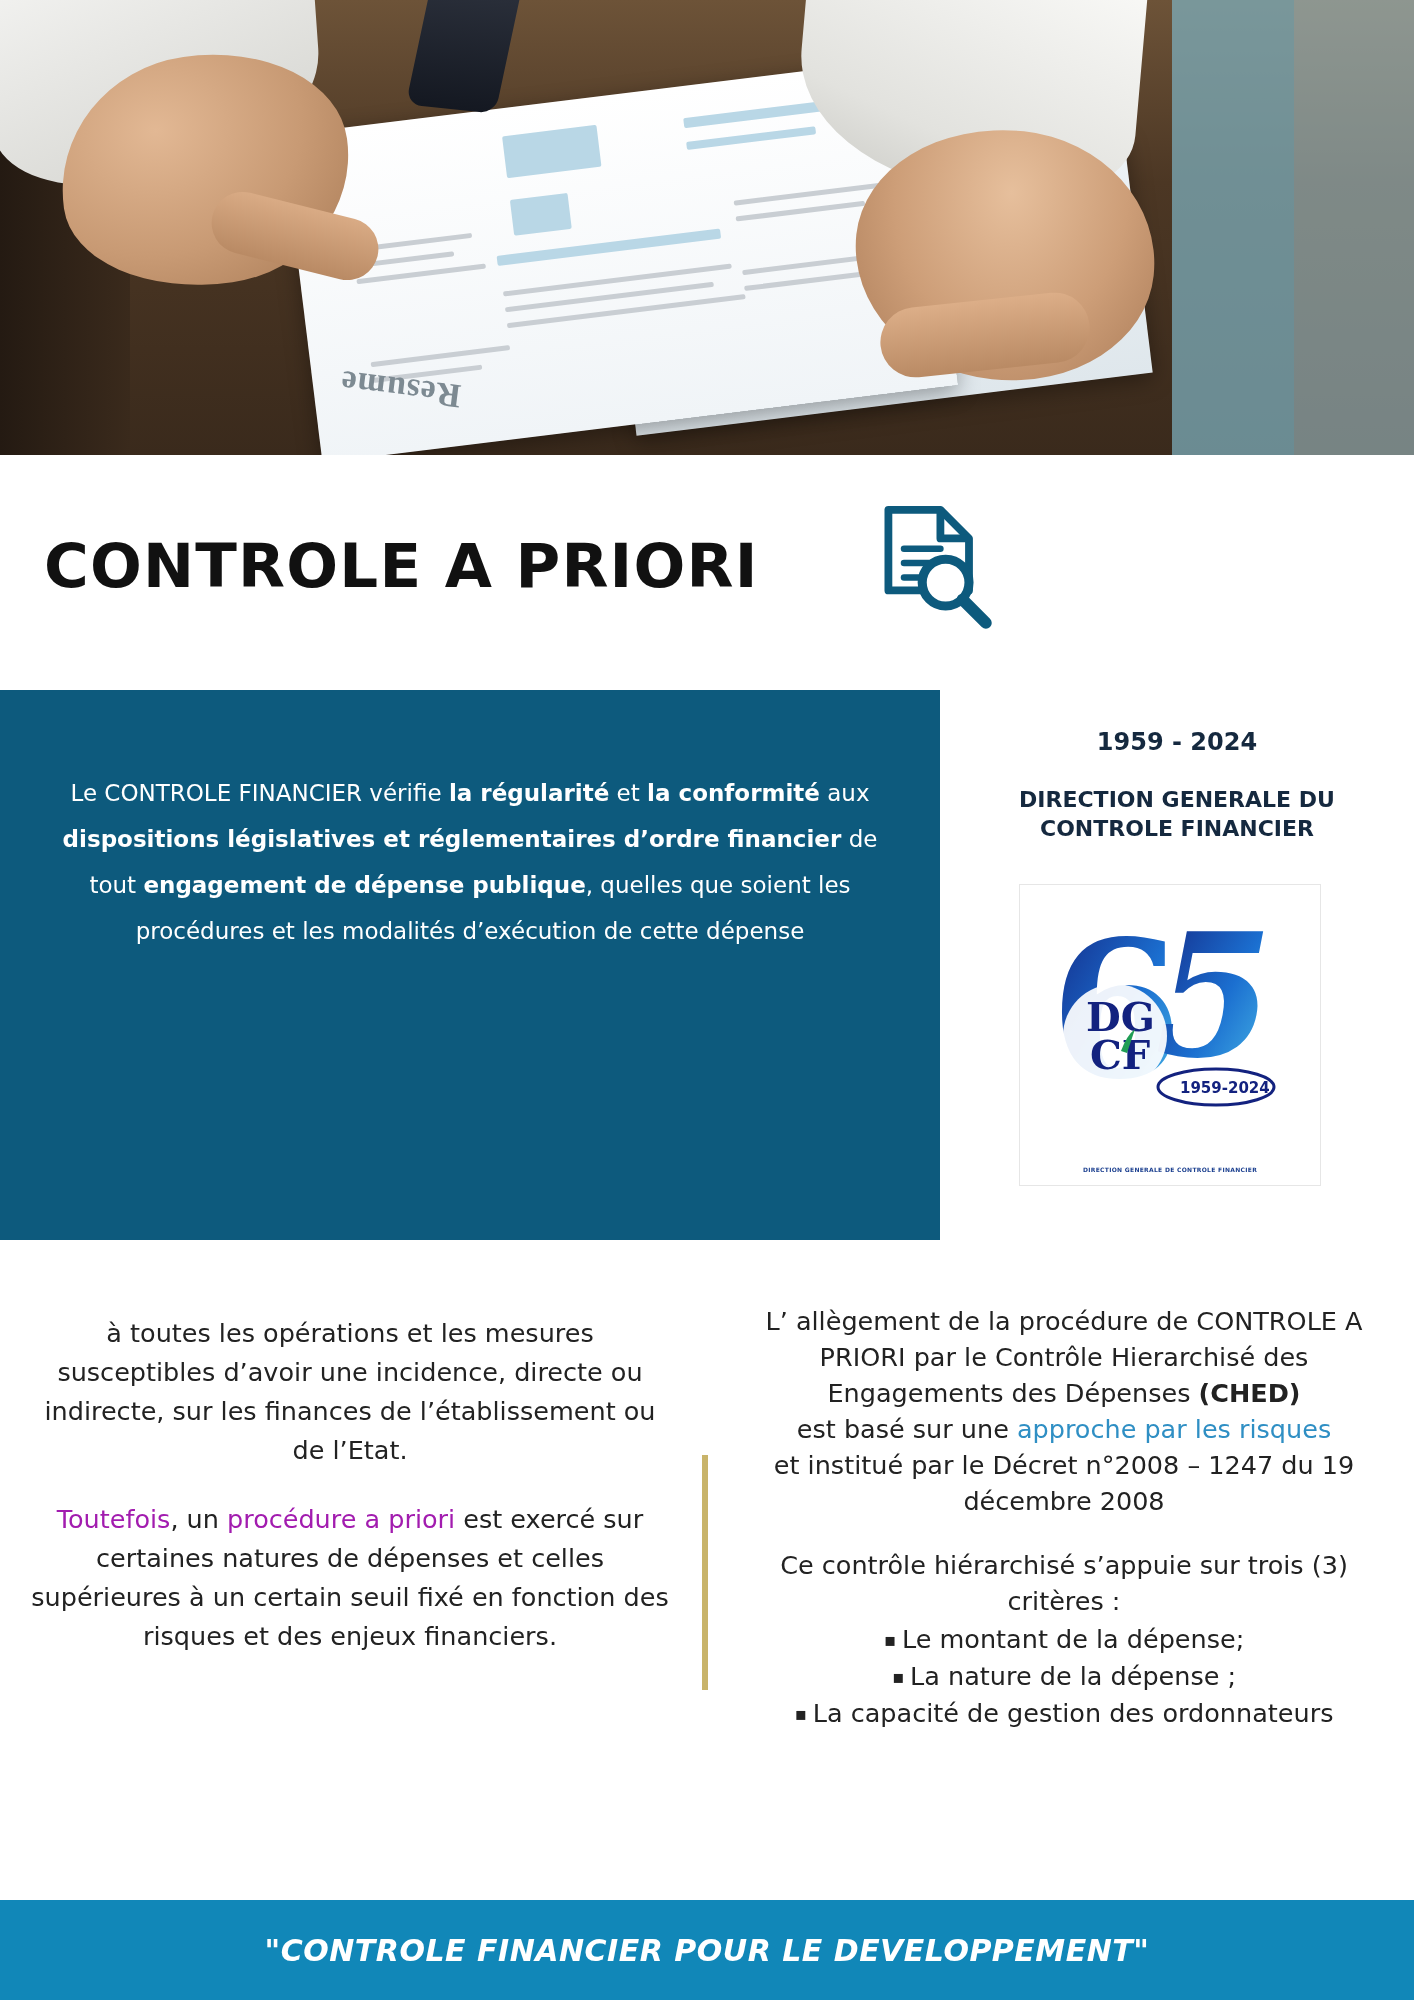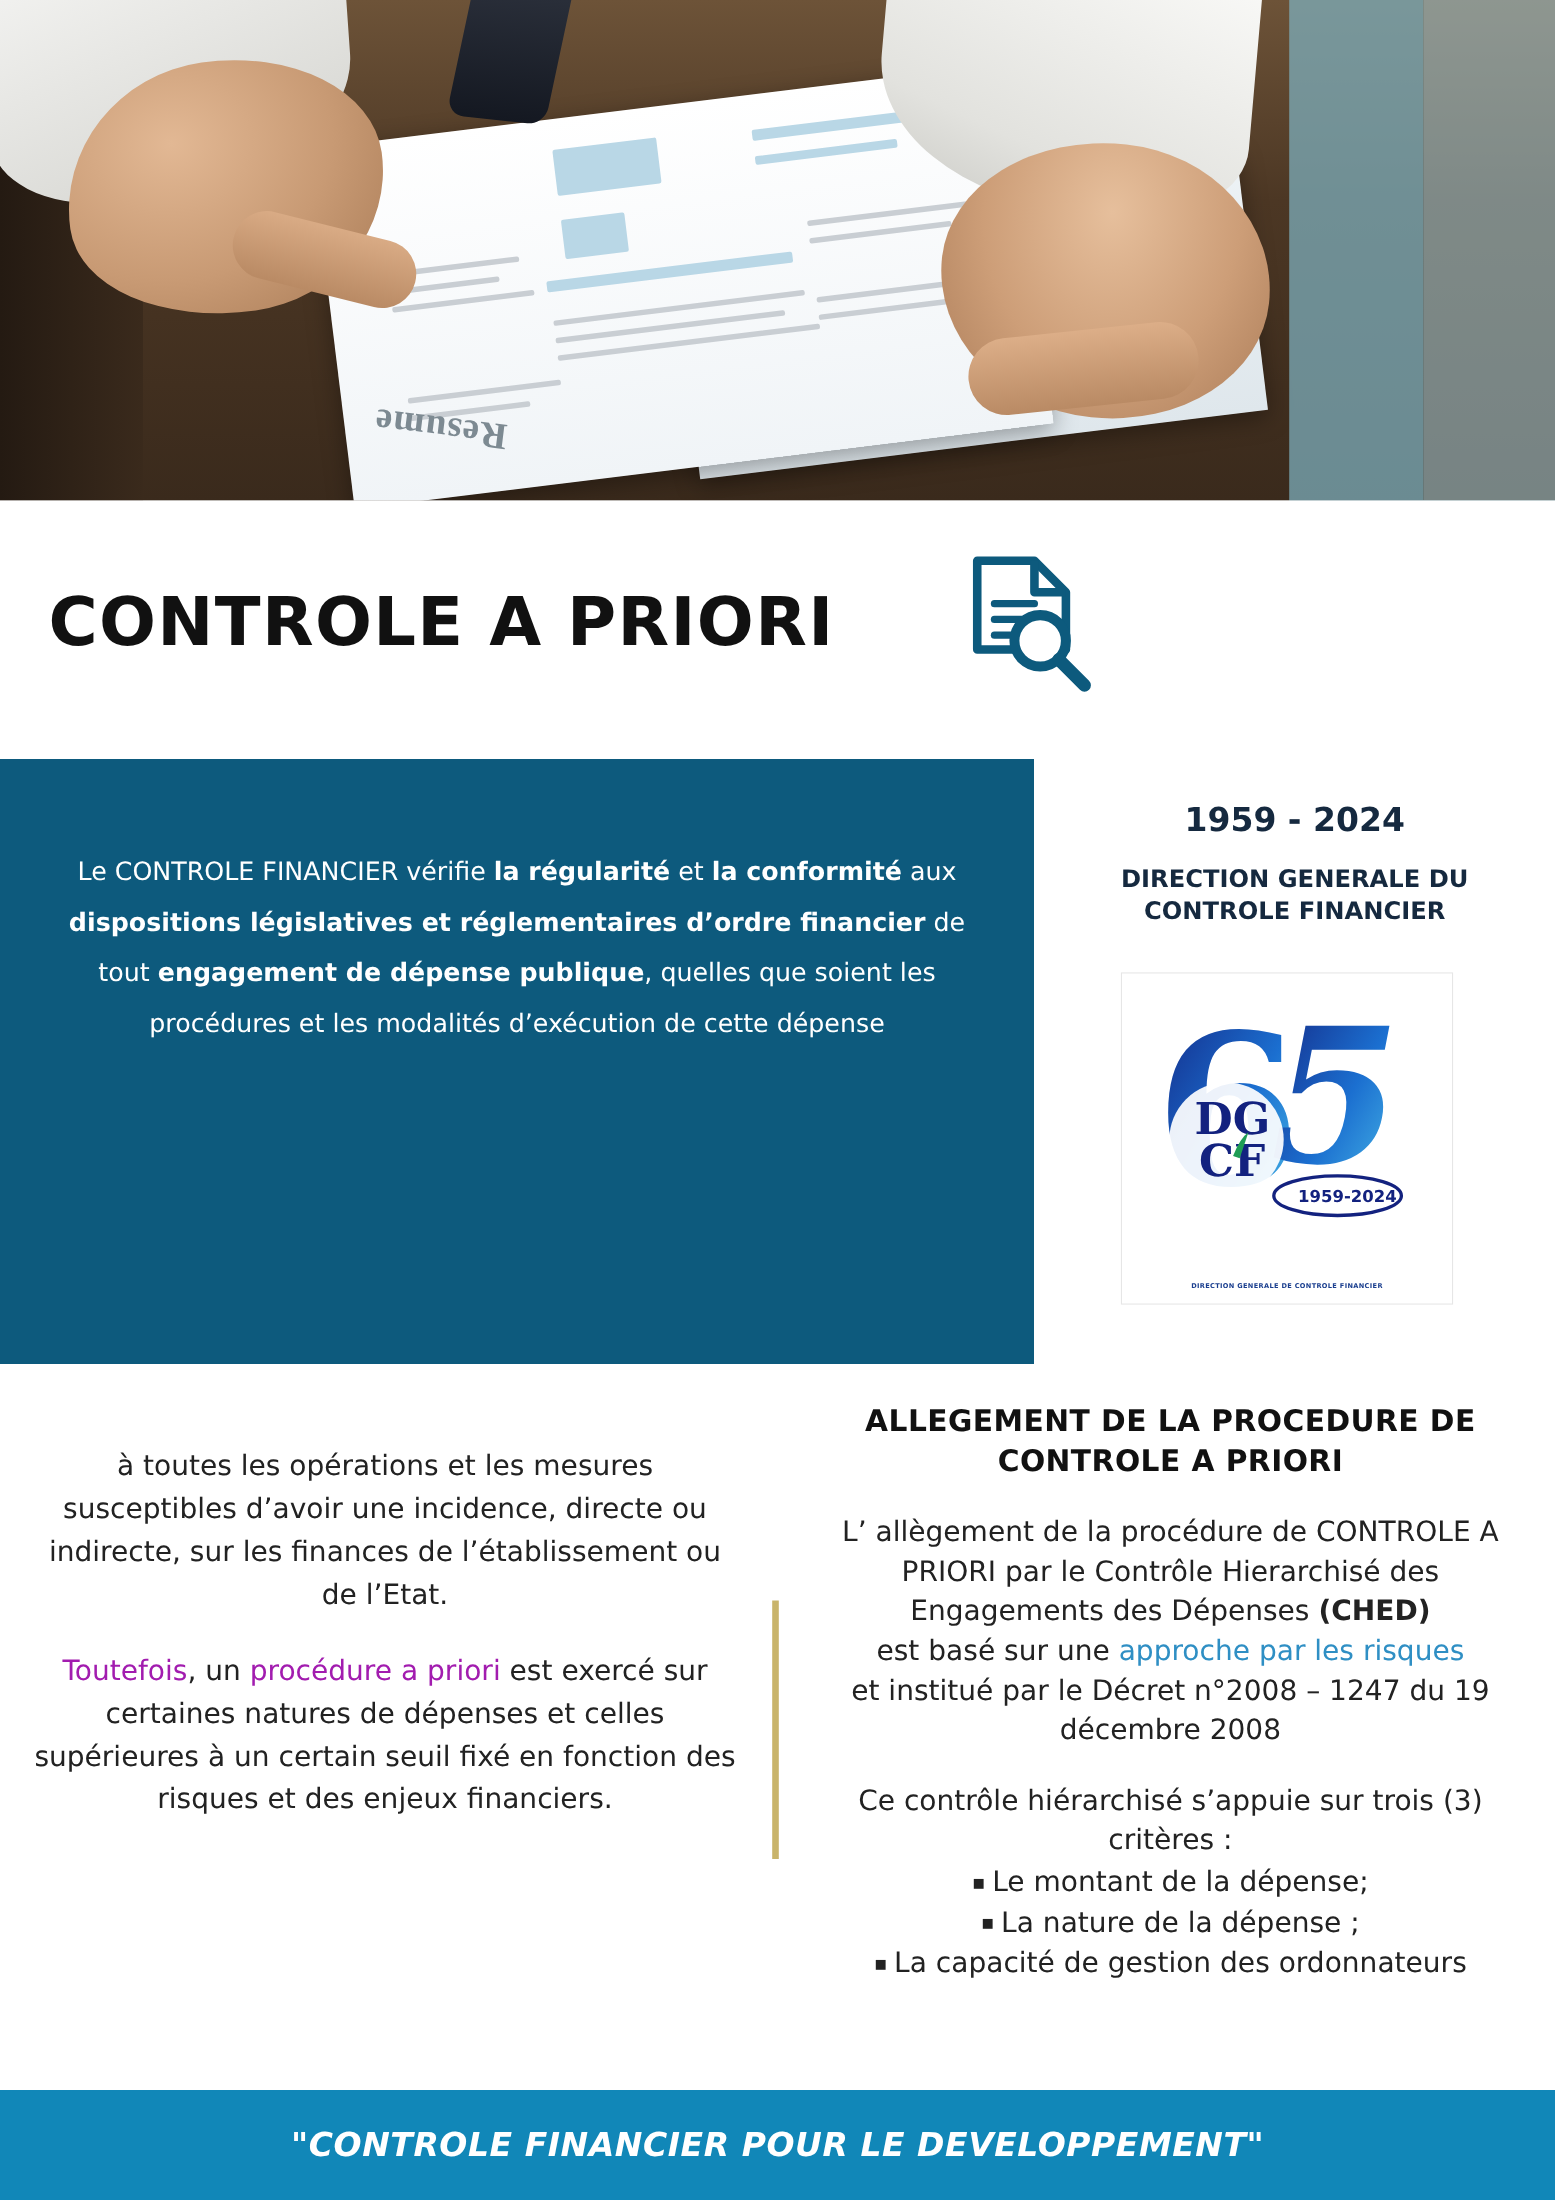--- a/index.html
+++ b/index.html
@@ -151,21 +151,21 @@
     text-align: center;
     color: #ffffff;
     font-size: 23px;
     line-height: 46px;
     font-family: "DejaVu Sans", sans-serif;
   }
   .definition b { font-weight: 700; }
 
   .years {
     position: absolute; left: 950px; top: 728px; width: 454px;
-    text-align: center; font-size: 30px; font-weight: 700; color: #15293f;
+    text-align: center; font-size: 24px; font-weight: 700; color: #15293f;
     font-family: "DejaVu Sans", sans-serif;
   }
   .dgcf-name {
     position: absolute; left: 950px; top: 785px; width: 454px;
     text-align: center; font-size: 22px; font-weight: 700; color: #15293f;
     line-height: 29px;
     font-family: "DejaVu Sans", sans-serif;
   }
   .logo-box {
     position: absolute; left: 1020px; top: 885px;
@@ -327,21 +327,20 @@
   <div class="col-left">
     <br>
     <span>à toutes les opérations et les mesures susceptibles d’avoir une incidence, directe ou indirecte, sur les finances de l’établissement ou de l’Etat.</span>
     <span class="gap"></span>
     <span class="accent">Toutefois</span><span>, un </span><span class="accent">procédure a priori</span><span> est exercé sur certaines natures de dépenses et celles supérieures à un certain seuil fixé en fonction des risques et des enjeux financiers.</span>
   </div>
 
   <div class="divider"></div>
 
   <div class="col-right">
-    <div class="head">ALLEGEMENT DE LA PROCEDURE DE CONTROLE A PRIORI</div>
     <span class="gap"></span>
     <span>L’ allègement de la procédure de CONTROLE A PRIORI par le Contrôle Hierarchisé des Engagements des Dépenses </span><b>(CHED)</b><br>
     <span>est basé sur une </span><span class="accent">approche par les risques</span><br>
     <span>et institué par le Décret n°2008 – 1247 du 19 décembre 2008</span>
     <span class="gap"></span>
     <span>Ce contrôle hiérarchisé s’appuie sur trois (3) critères :</span>
     <div class="bullets">
       <div><span class="sq">▪</span><span>Le montant de la dépense;</span></div>
       <div><span class="sq">▪</span><span>La nature de la dépense ;</span></div>
       <div><span class="sq">▪</span><span>La capacité de gestion des ordonnateurs</span></div>

